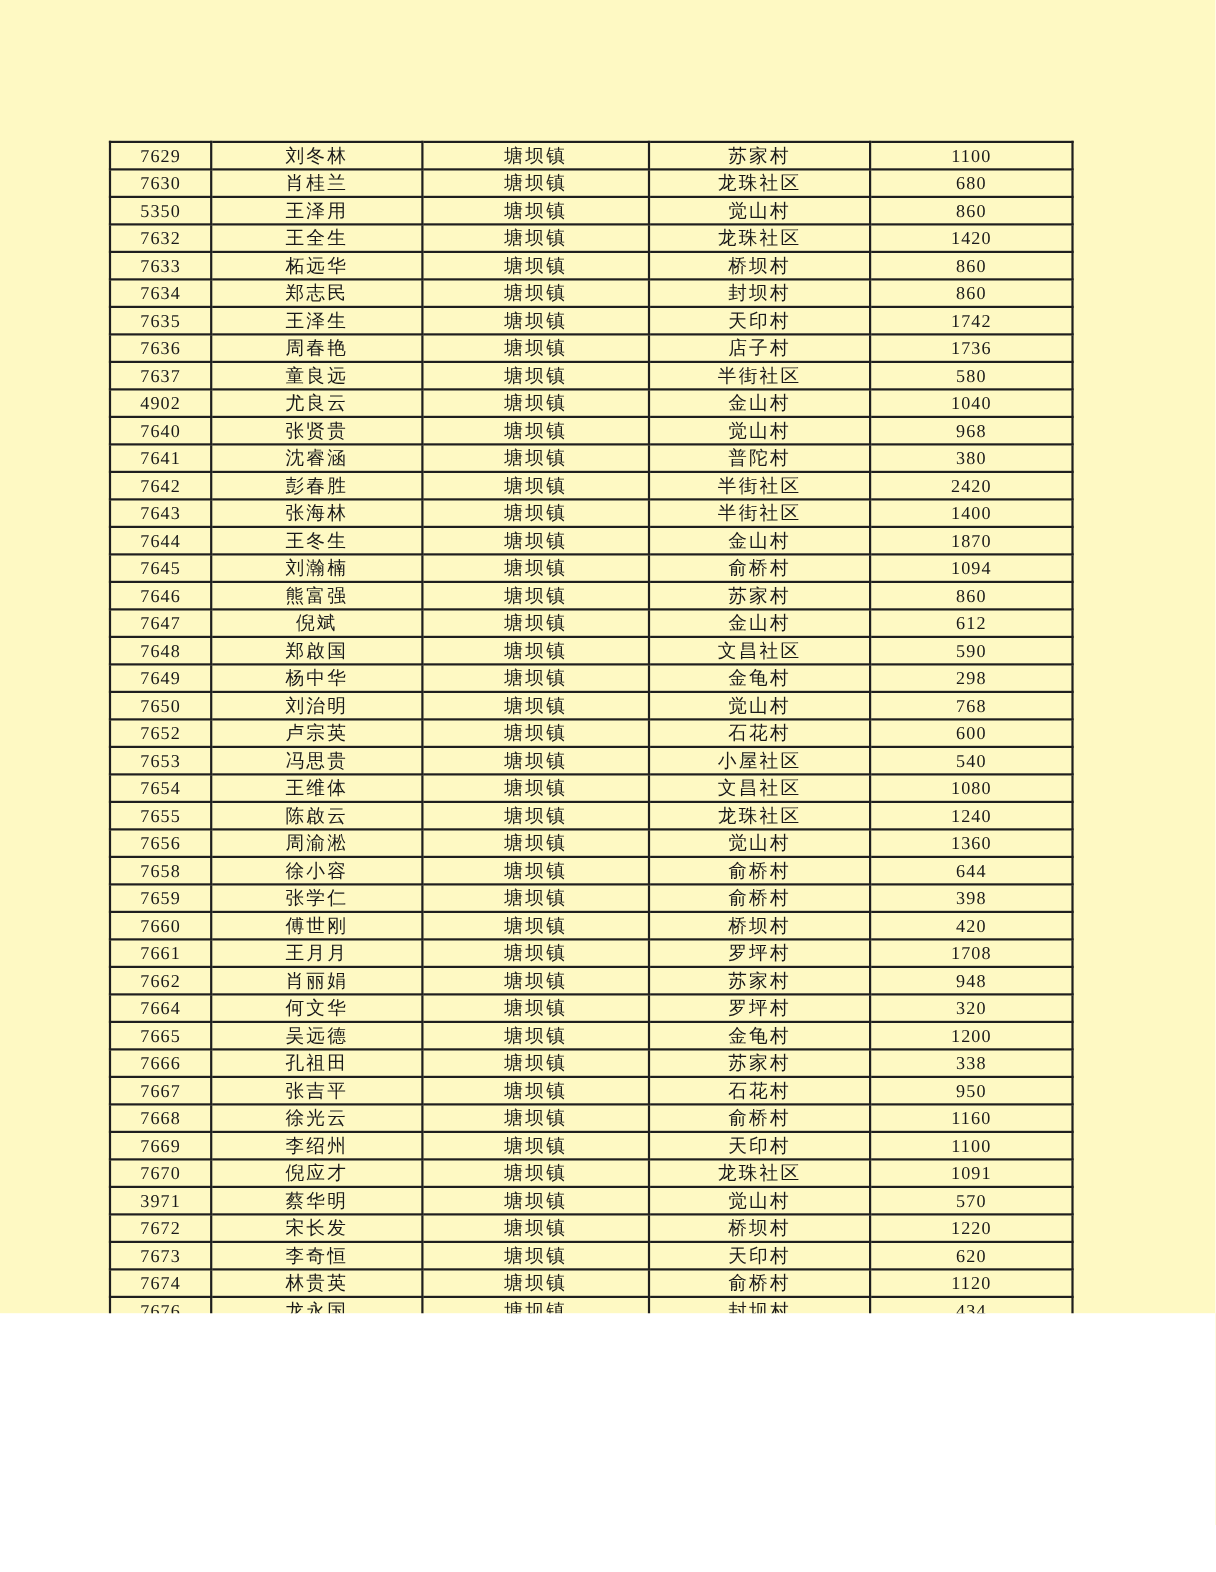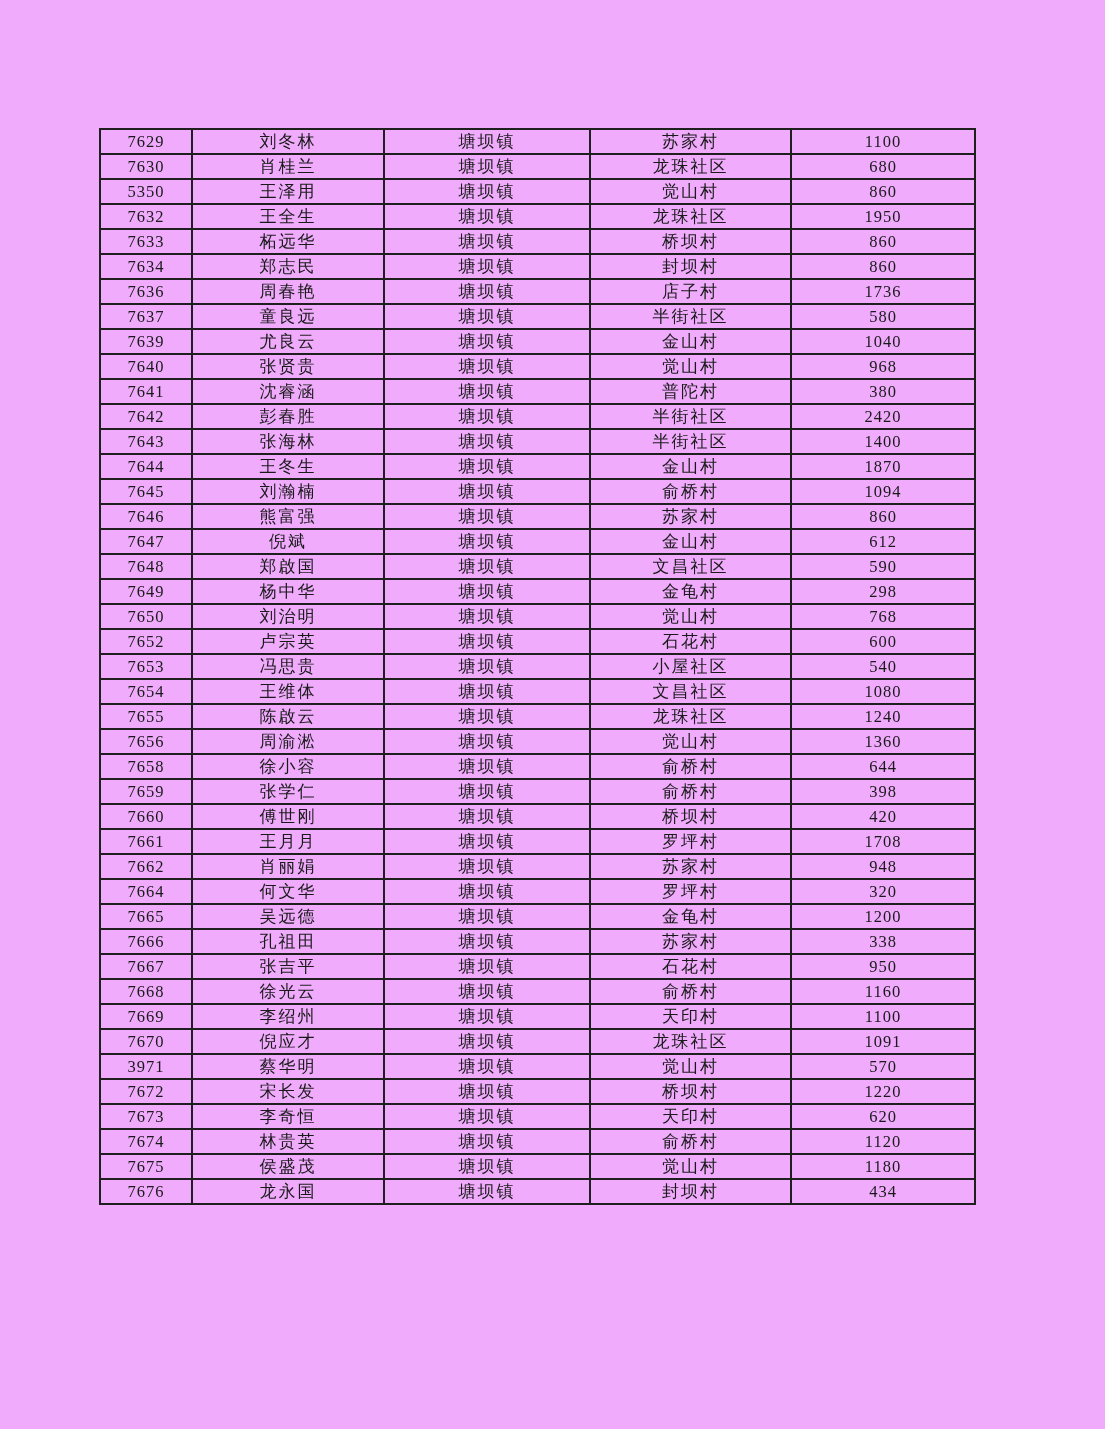--- a/index.html
+++ b/index.html
@@ -3,22 +3,22 @@
 <meta charset="utf-8">
 <style>
   html, body {
     margin: 0;
     padding: 0;
     background: #ffffff;
   }
   .page {
     position: relative;
     width: 1105px;
-    height: 1429px;
-    background: #f0abfc;
+    height: 1194px;
+    background: #fef9c3;
     overflow: hidden;
   }
   table.grid {
     position: absolute;
     left: 99px;
     top: 128px;
     width: 875px;
     border-collapse: collapse;
     table-layout: fixed;
   }
@@ -72,52 +72,59 @@
           <td>王泽用</td>
           <td>塘坝镇</td>
           <td>觉山村</td>
           <td class="num">860</td>
         </tr>
         <tr>
           <td class="num">7632</td>
           <td>王全生</td>
           <td>塘坝镇</td>
           <td>龙珠社区</td>
-          <td class="num">1950</td>
+          <td class="num">1420</td>
         </tr>
         <tr>
           <td class="num">7633</td>
           <td>柘远华</td>
           <td>塘坝镇</td>
           <td>桥坝村</td>
           <td class="num">860</td>
         </tr>
         <tr>
           <td class="num">7634</td>
           <td>郑志民</td>
           <td>塘坝镇</td>
           <td>封坝村</td>
           <td class="num">860</td>
         </tr>
         <tr>
+          <td class="num">7635</td>
+          <td>王泽生</td>
+          <td>塘坝镇</td>
+          <td>天印村</td>
+          <td class="num">1742</td>
+        </tr>
+        <tr>
           <td class="num">7636</td>
           <td>周春艳</td>
           <td>塘坝镇</td>
           <td>店子村</td>
           <td class="num">1736</td>
         </tr>
         <tr>
           <td class="num">7637</td>
           <td>童良远</td>
           <td>塘坝镇</td>
           <td>半街社区</td>
           <td class="num">580</td>
         </tr>
         <tr>
-          <td class="num">7639</td>
+          <td class="num">4902</td>
           <td>尤良云</td>
           <td>塘坝镇</td>
           <td>金山村</td>
           <td class="num">1040</td>
         </tr>
         <tr>
           <td class="num">7640</td>
           <td>张贤贵</td>
           <td>塘坝镇</td>
           <td>觉山村</td>
@@ -332,27 +339,20 @@
           <td>塘坝镇</td>
           <td>天印村</td>
           <td class="num">620</td>
         </tr>
         <tr>
           <td class="num">7674</td>
           <td>林贵英</td>
           <td>塘坝镇</td>
           <td>俞桥村</td>
           <td class="num">1120</td>
-        </tr>
-        <tr>
-          <td class="num">7675</td>
-          <td>侯盛茂</td>
-          <td>塘坝镇</td>
-          <td>觉山村</td>
-          <td class="num">1180</td>
         </tr>
         <tr>
           <td class="num">7676</td>
           <td>龙永国</td>
           <td>塘坝镇</td>
           <td>封坝村</td>
           <td class="num">434</td>
         </tr>
       </tbody>
   </table>

